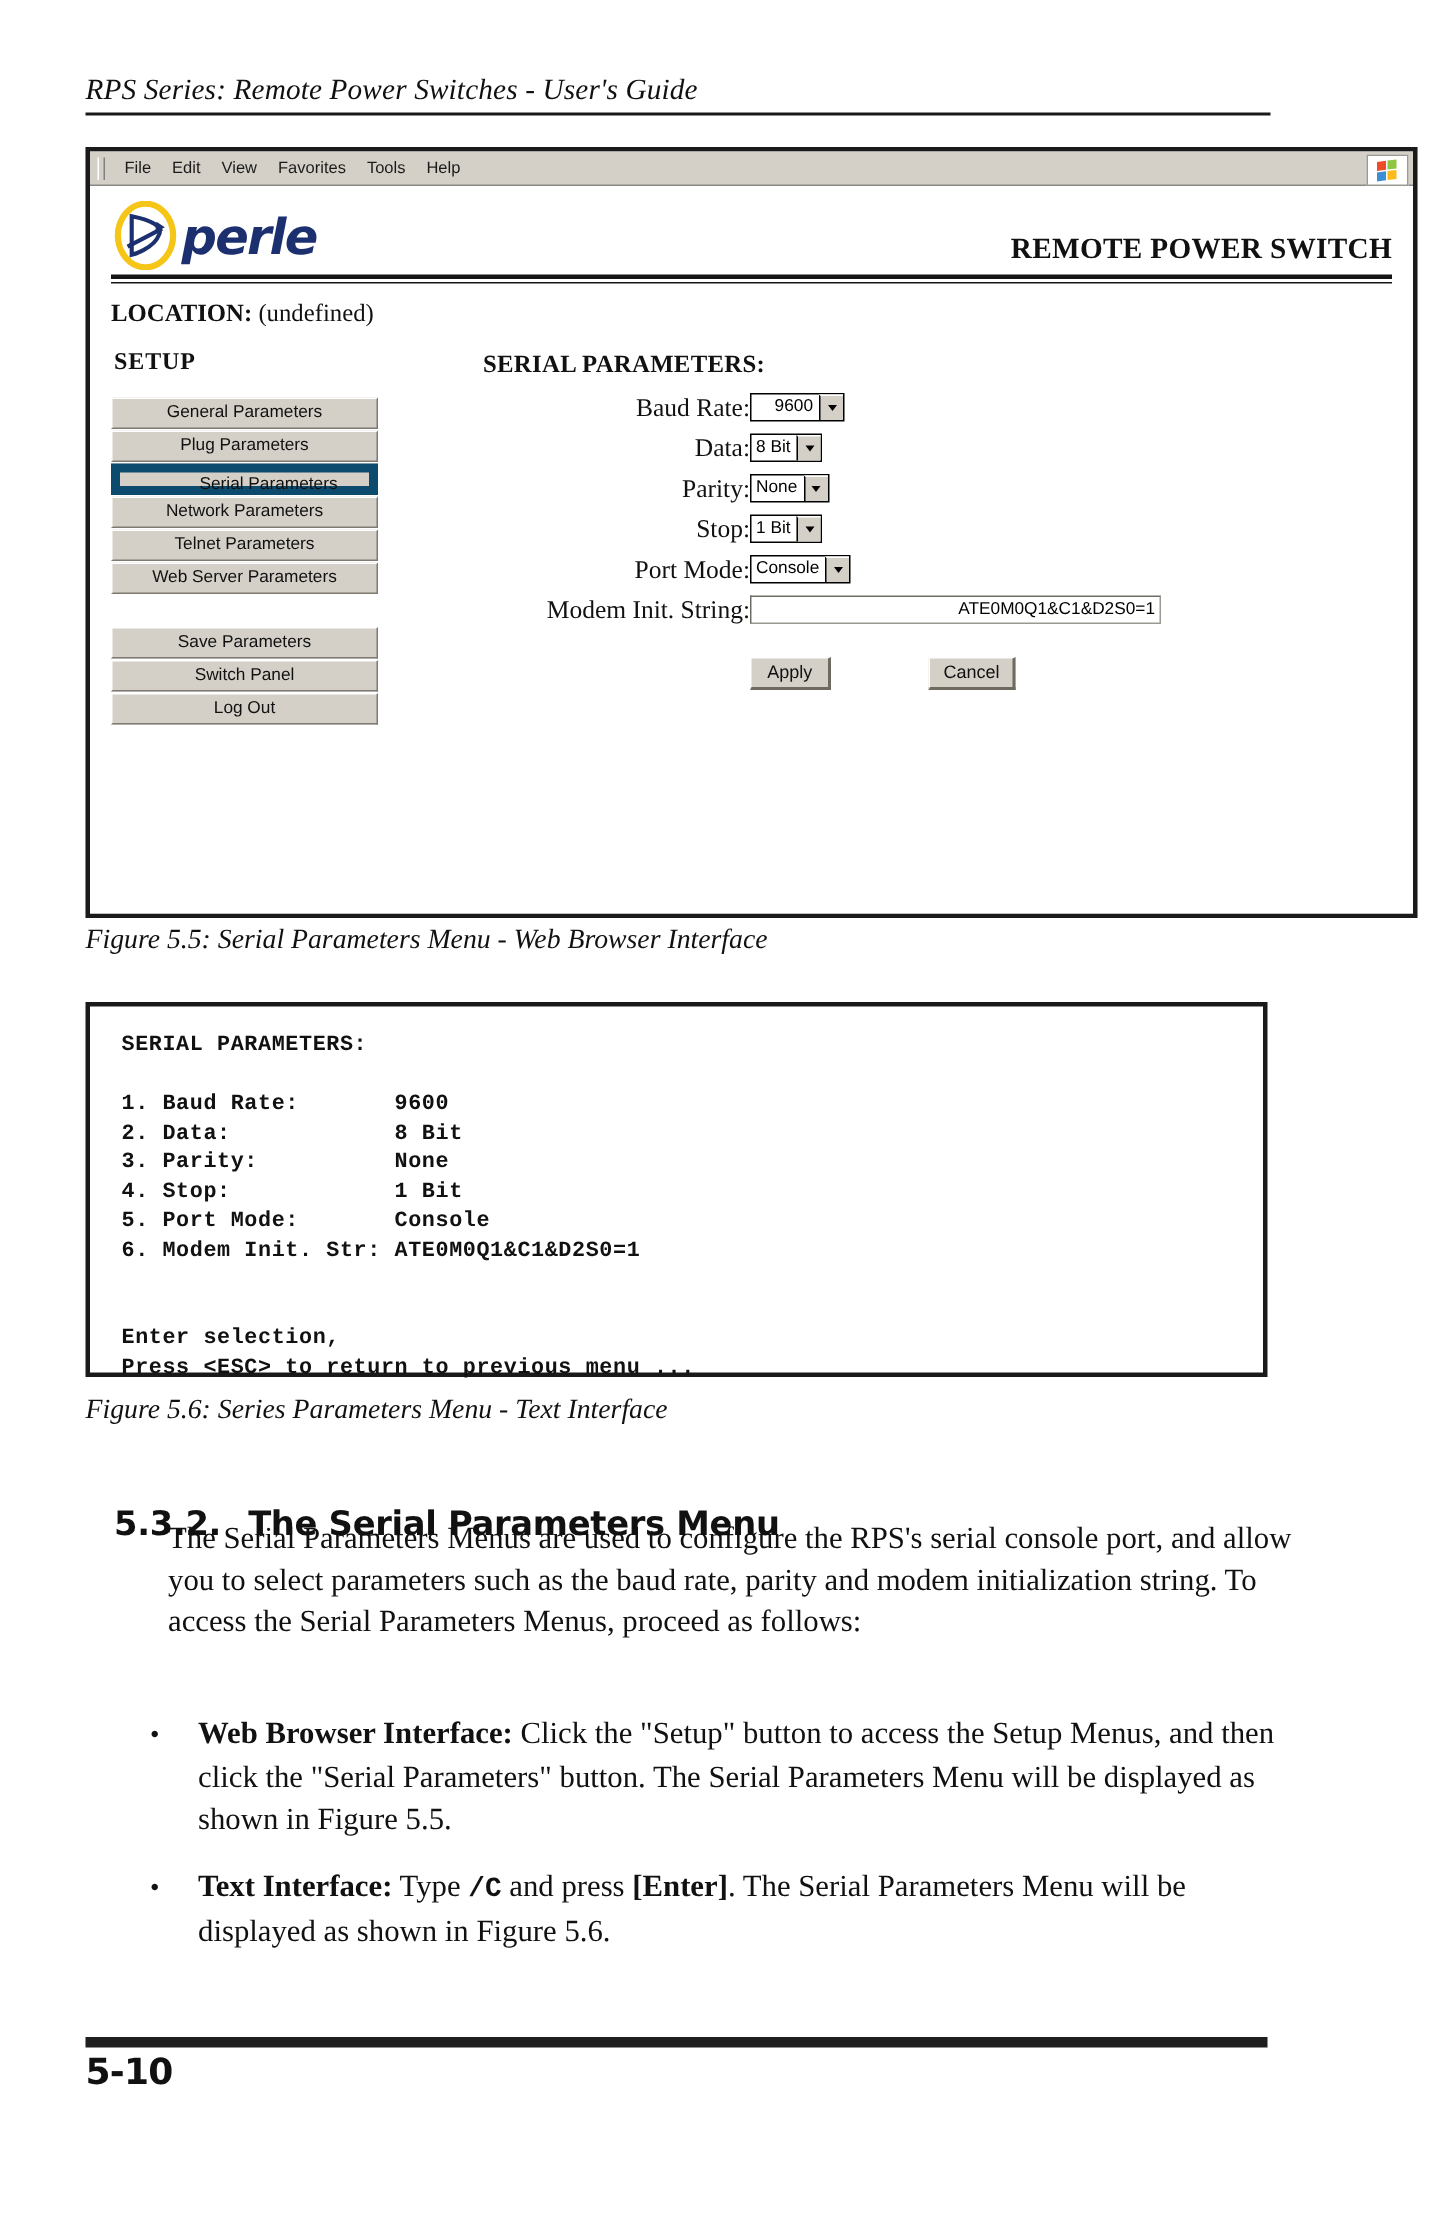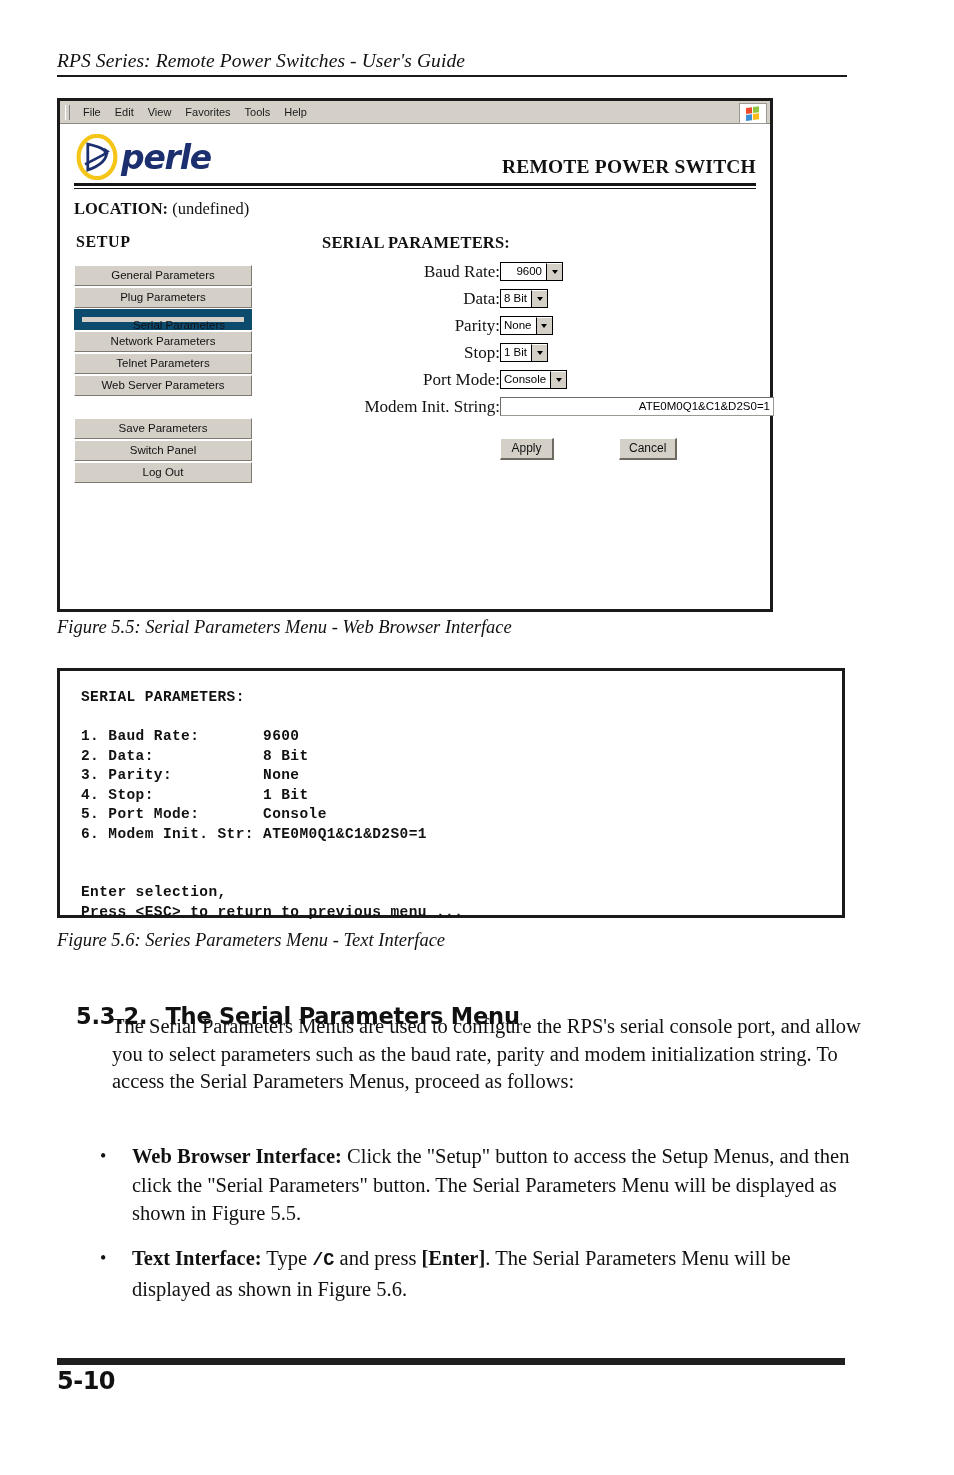--- a/index.html
+++ b/index.html
@@ -36,21 +36,21 @@
     margin-top: 3px;
     border-bottom: 2.2px solid #1a1a1a;
     width: 100%;
   }
 
   
   .browser-window {
     position: absolute;
     left: 57px;
     top: 98px;
-    width: 716px;
+    width: 888px;
     height: 514px;
     border: 3px solid #1a1a1a;
     background: #e5e5e5;
     box-sizing: border-box;
   }
   .browser-menubar {
     height: 23px;
     background: #d4d0c8;
     border-bottom: 1px solid #8a8a82;
     display: flex;
@@ -181,21 +181,21 @@
     border-right: 1.5px solid #7e7a72;
     border-bottom: 1.5px solid #7e7a72;
     font-family: "Liberation Sans", sans-serif;
     font-size: 11.5px;
     color: #111;
     box-sizing: border-box;
     margin-bottom: 1px;
     white-space: nowrap;
   }
   .nav-btn.selected {
-    border: 8px solid #0c4a6e;
+    border: 6px solid #0c4a6e;
     line-height: 17px;
     padding-left: 32px;
   }
   .btn-group.second { margin-top: 22px; }
 
   
   .form-col { flex: 1; padding-left: 18px; }
   .form-heading {
     font-family: "Liberation Serif", serif;
     font-weight: bold;

